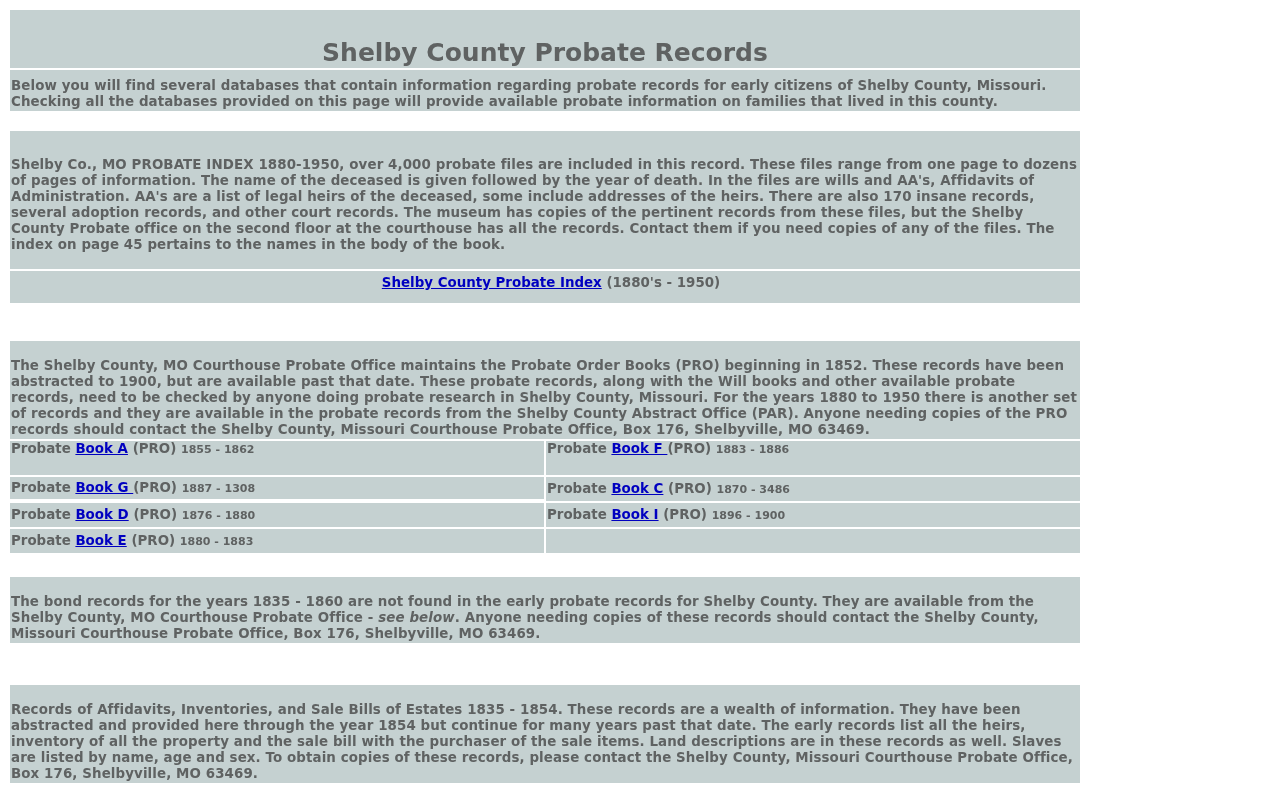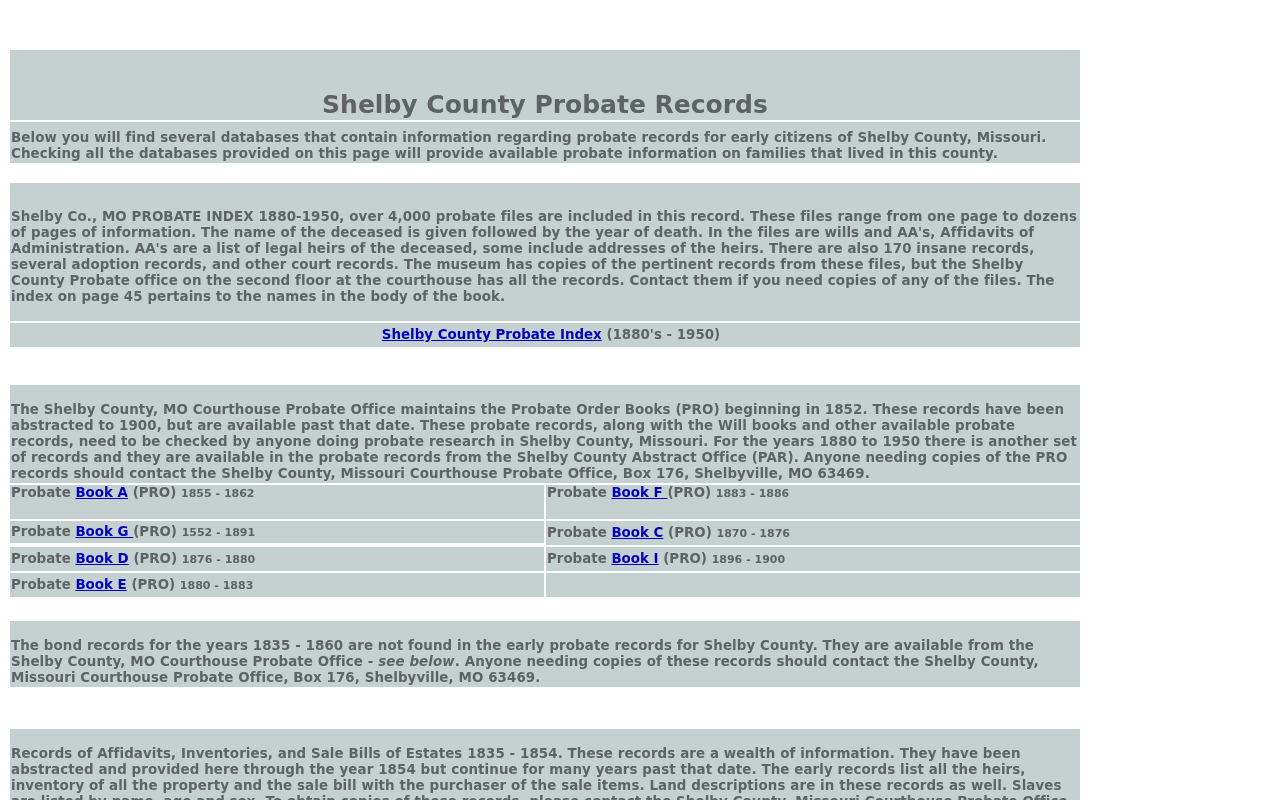--- a/index.html
+++ b/index.html
@@ -24,42 +24,41 @@
       width: 1070px;
     }
     .block {
       background: #c5d1d1;
       width: 1070px;
       box-sizing: border-box;
       padding: 0 0 0 1px;
     }
     .gap2 { height: 2px; }
     .title-cell {
-      height: 70px;
+      height: 58px;
       position: relative;
-      margin-top: 40px;
     }
     .title {
       position: absolute;
       left: 0; right: 0;
       bottom: 0;
       text-align: center;
       font-size: 25px;
       line-height: 30px;
       color: #5f6262;
       font-weight: bold;
     }
     .text-cell {
       padding-top: 8px;
       padding-bottom: 1px;
       letter-spacing: 0.1px;
     }
     .center-cell {
       text-align: center;
-      height: 24px;
+      height: 32px;
       line-height: 24px;
       padding-left: 12px;
     }
     a {
       color: #0000c0;
       text-decoration: underline;
       font-weight: bold;
     }
     .spacer { height: 20px; }
     .spacer-big { height: 38px; }
@@ -118,25 +117,25 @@
 
   <div class="books">
     <div class="book-cell first">
       <span><span>Probate</span> <a href="#">Book A</a> <span>(PRO)</span> <span class="range">1855 - 1862</span></span>
     </div>
     <div class="book-cell first">
       <span><span>Probate</span> <a href="#">Book F </a><span>(PRO)</span> <span class="range">1883 - 1886</span></span>
     </div>
 
     <div class="book-cell tall">
-      <span>Probate</span> <a href="#">Book G </a><span>(PRO)</span> <span class="range">1552 - 1891</span>
+      <span>Probate</span> <a href="#">Book G </a><span>(PRO)</span> <span class="range">1887 - 1308</span>
     </div>
 
     <div class="book-cell">
-      <span>Probate</span> <a href="#">Book C</a> <span>(PRO)</span> <span class="range">1870 - 1876</span>
+      <span>Probate</span> <a href="#">Book C</a> <span>(PRO)</span> <span class="range">1870 - 3486</span>
     </div>
 
     <div class="book-cell">
       <span>Probate</span> <a href="#">Book D</a> <span>(PRO)</span> <span class="range">1876 - 1880</span>
     </div>
     <div class="book-cell">
       <span>Probate</span> <a href="#">Book I</a> <span>(PRO)</span> <span class="range">1896 - 1900</span>
     </div>
 
     <div class="book-cell">

